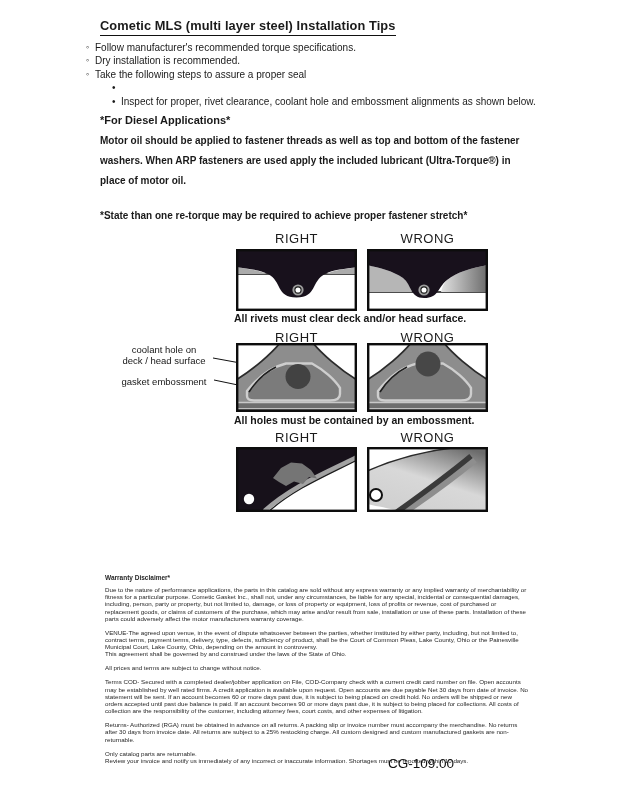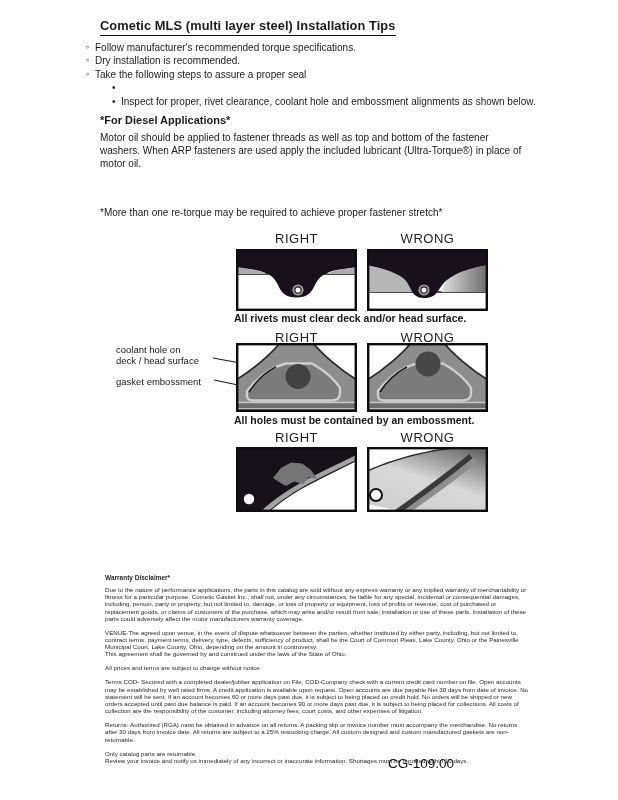--- a/index.html
+++ b/index.html
@@ -11,27 +11,27 @@
   .title{
     left:100px;top:18px;font-size:12.8px;font-weight:bold;
     border-bottom:1.6px solid #111;padding-bottom:2px;letter-spacing:0.1px;
   }
   .bullets{left:86px;top:41px;width:470px;font-size:10px;}
   .brow{display:flex;align-items:flex-start;line-height:13.4px;}
   .brow .mk{width:9px;flex:0 0 9px;font-size:9px;line-height:13.4px;}
   .brow.sub{padding-left:26px;}
   .brow.sub .mk{font-size:10px;}
   .h2{left:100px;top:114px;font-size:11px;font-weight:bold;}
-  .body-p{left:100px;width:424px;font-size:10px;line-height:13px;}
+  .body-p{left:100px;width:424px;font-size:10px;line-height:20px;font-weight:bold;}
   .p1{top:131px;}
   .p2{top:164px;}
   .note{top:206px;}
   .dg-label{width:121px;text-align:center;font-size:13px;letter-spacing:0.5px;color:#1b1b1b;}
   .cap{font-size:10.5px;font-weight:bold;line-height:13px;color:#161616;}
-  .ann{width:96px;text-align:left;font-size:9.5px;line-height:11px;color:#161616;}
+  .ann{width:96px;text-align:center;font-size:9.5px;line-height:11px;color:#161616;}
   .disc{left:105px;top:574px;width:424px;color:#262626;}
   .disc h3{margin:0 0 5px 0;font-size:6.5px;font-weight:bold;}
   .disc p{margin:0 0 6.8px 0;font-size:6.2px;line-height:7.2px;white-space:pre-line;}
   .pagecode{left:388px;top:756px;font-size:13.5px;color:#111;}
   svg{display:block;}
 </style>
 </head>
 <body>
 
 <div class="page">
@@ -55,21 +55,21 @@
       <span class="mk">•</span>
     </div>
     <div class="brow sub">
       <span class="mk">•</span>
       <span>Inspect for proper, rivet clearance, coolant hole and embossment alignments as shown below.</span>
     </div>
   </div>
 
   <div class="abs h2">*For Diesel Applications*</div>
   <div class="abs body-p p1">Motor oil should be applied to fastener threads as well as top and bottom of the fastener washers. When ARP fasteners are used apply the included lubricant (Ultra-Torque®) in place of motor oil.</div>
-  <div class="abs body-p note">*More than one re-torque may be required to achieve proper fastener stretch*</div>
+  <div class="abs body-p note">*State than one re-torque may be required to achieve proper fastener stretch*</div>
 
   <div class="abs dg-label" style="left:236px;top:231px;">RIGHT</div>
   <div class="abs dg-label" style="left:367px;top:231px;">WRONG</div>
 
   <svg class="abs" style="left:236px;top:249px;" width="121" height="62" viewBox="0 0 121 62">
     <rect x="0" y="0" width="121" height="62" fill="#ffffff"></rect>
     <line x1="0" y1="25" x2="121" y2="25" stroke="#111" stroke-width="1.4"></line>
     <path d="M0,18 C11,20 23,21 31,25 L0,25 Z" fill="#ababab"></path>
     <path d="M121,18 C110,20 98,21 90,25 L121,25 Z" fill="#ababab"></path>
     <path d="M0,0 H121 V18 C109,20 97,20.5 89,25 C75,32 81,48.5 60.5,48.5 C40,48.5 46,32 32,25 C24,20.5 12,20 0,18 Z" fill="#18111c"></path>

